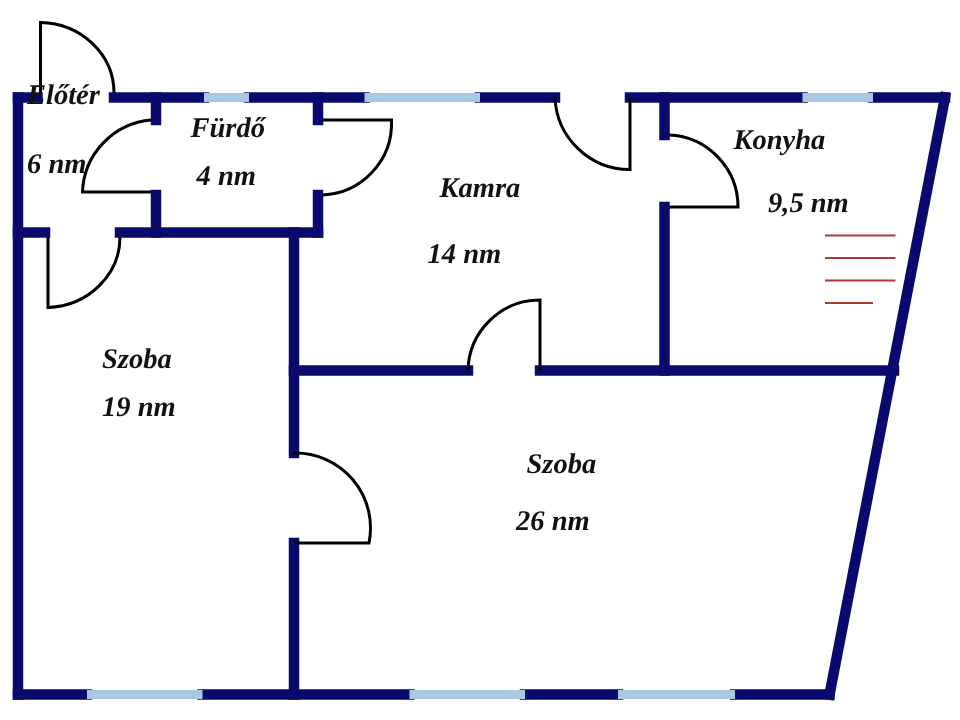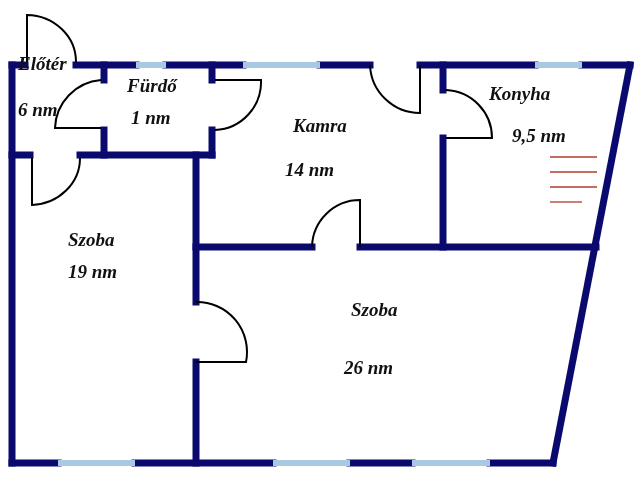--- a/index.html
+++ b/index.html
@@ -98,25 +98,25 @@
     <line class="stair" x1="550" y1="172" x2="597" y2="172"></line>
     <line class="stair" x1="550" y1="187" x2="597" y2="187"></line>
     <line class="stair" x1="550" y1="202" x2="582" y2="202"></line>
   </g>
 </svg>
 
 <div class="lbl" style="left:18px; top:54px;">Előtér</div>
 <div class="lbl" style="left:18px; top:100px;">6 nm</div>
 
 <div class="lbl" style="left:127px; top:76px;">Fürdő</div>
-<div class="lbl" style="left:131px; top:108px;">1 nm</div>
+<div class="lbl" style="left:131px; top:108px;">4 nm</div>
 
 <div class="lbl" style="left:293px; top:116px;">Kamra</div>
 <div class="lbl" style="left:285px; top:160px;">14 nm</div>
 
 <div class="lbl" style="left:489px; top:84px;">Konyha</div>
 <div class="lbl" style="left:512px; top:126px;">9,5 nm</div>
 
 <div class="lbl" style="left:68px; top:230px;">Szoba</div>
 <div class="lbl" style="left:68px; top:262px;">19 nm</div>
 
 <div class="lbl" style="left:351px; top:300px;">Szoba</div>
-<div class="lbl" style="left:344px; top:358px;">26 nm</div>
+<div class="lbl" style="left:344px; top:338px;">26 nm</div>
 
 </body></html>

